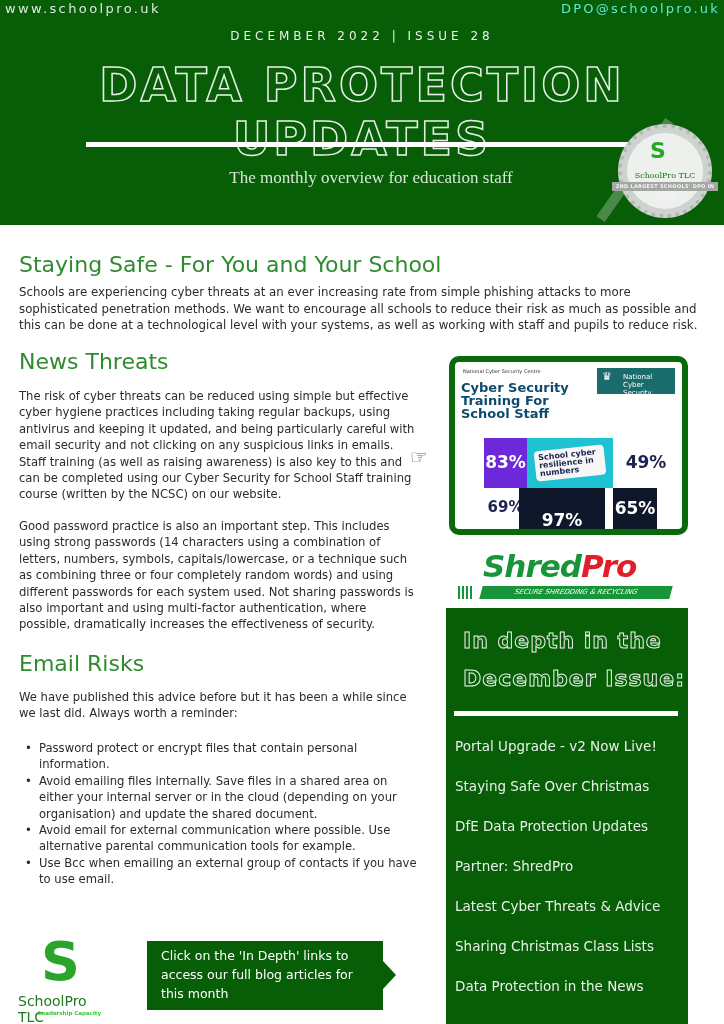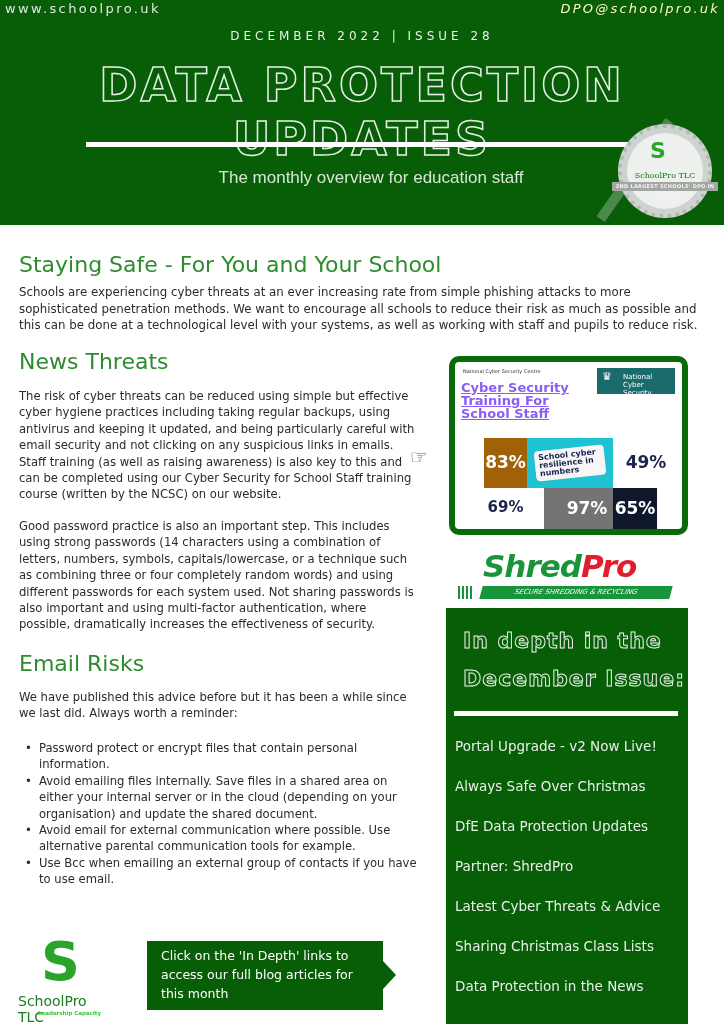--- a/index.html
+++ b/index.html
@@ -1,23 +1,23 @@
 <!DOCTYPE html>
 <html><head>
 <meta charset="utf-8">
 <style>
   * { box-sizing: border-box; margin: 0; padding: 0; }
   body { width: 724px; height: 1024px; background: #ffffff; font-family: "DejaVu Sans", sans-serif; position: relative; overflow: hidden; color: #222; }
   .header { position: absolute; left: 0; top: 0; width: 724px; height: 225px; background: #075e07; overflow: hidden; }
   .hdr-url { position: absolute; left: 5px; top: 1px; color: #dfe9df; font-size: 13px; letter-spacing: 2.4px; font-family: "DejaVu Sans", sans-serif; }
-  .hdr-email { position: absolute; right: 4px; top: 1px; color: #fef9c3; font-size: 13px; letter-spacing: 2.2px; font-style: italic; }
+  .hdr-email { position: absolute; right: 4px; top: 1px; color: #5eead4; font-size: 13px; letter-spacing: 2.2px; }
   .hdr-issue { position: absolute; left: 0; width: 724px; top: 29px; text-align: center; color: #e8f0e8; font-size: 12px; letter-spacing: 4px; }
   .hdr-title { position: absolute; left: 0; width: 724px; top: 58px; text-align: center; color: transparent; -webkit-text-stroke: 1.5px #e6efe6; font-size: 46px; font-weight: bold; letter-spacing: 3px; font-family: "DejaVu Sans", sans-serif; }
   .hdr-rule { position: absolute; left: 86px; top: 142px; width: 560px; height: 5px; background: #ffffff; }
-  .hdr-sub { position: absolute; left: 0; width: 724px; top: 168px; text-align: center; color: #d8e6d8; font-size: 17px; font-family: Liberation Sans, sans-serif; padding-left: 18px; }
+  .hdr-sub { position: absolute; left: 0; width: 724px; top: 168px; text-align: center; color: #d8e6d8; font-size: 17px; font-family: Liberation Serif, serif; padding-left: 18px; }
   .badge { position: absolute; left: 618px; top: 124px; width: 94px; height: 94px; }
   .badge-circle { position: absolute; inset: 0; border-radius: 50%; background: #cfd3cf; border: 4px dotted #b4b8b4; }
   .badge-inner { position: absolute; left: 9px; top: 9px; width: 76px; height: 76px; border-radius: 50%; background: #eef0ee; }
   .badge-logo { position: absolute; left: 32px; top: 14px; font-size: 22px; color: #27a627; font-weight: bold; }
   .badge-name { position: absolute; left: 0; width: 94px; top: 47px; text-align: center; font-family: "DejaVu Serif", serif; font-size: 8px; color: #137a13; }
   .badge-ribbon { position: absolute; left: -6px; width: 106px; top: 58px; height: 9px; background: #a4a8a4; color: #f4f4f4; font-size: 5px; text-align: center; line-height: 9px; font-weight: bold; letter-spacing: 0.3px; }
   .badge-stroke { position: absolute; left: 630px; top: 110px; width: 10px; height: 120px; background: rgba(160,190,160,0.45); transform: rotate(35deg); }
 
   .h2 { position: absolute; color: #2e8b2e; font-family: "DejaVu Sans", sans-serif; }
   .body-text { position: absolute; font-size: 11.6px; line-height: 16.4px; color: #2b2b2b; }
@@ -28,30 +28,30 @@
   .cyber-p2 { left: 19px; top: 518px; width: 400px; }
   .email-title { left: 19px; top: 651px; font-size: 22px; }
   .email-intro { left: 19px; top: 689px; width: 400px; }
   .email-list { position: absolute; left: 19px; top: 740px; width: 400px; font-size: 11.6px; line-height: 16.4px; color: #2b2b2b; list-style: none; }
   .email-list li { position: relative; padding-left: 20px; }
   .email-list li::before { content: "•"; position: absolute; left: 6px; top: 0; }
   .pointer { position: absolute; left: 410px; top: 445px; font-size: 20px; color: #555; }
 
   .infographic { position: absolute; left: 449px; top: 356px; width: 239px; height: 179px; border: 6px solid #0a6a0a; border-radius: 10px; background: #fff; overflow: hidden; }
   .ig-small-logo { position: absolute; left: 8px; top: 6px; font-size: 5px; color: #333; }
-  .ig-title { position: absolute; left: 6px; top: 19px; width: 110px; font-size: 13px; line-height: 13px; font-weight: bold; color: #8b5cf6; text-decoration: underline; }
+  .ig-title { position: absolute; left: 6px; top: 19px; width: 110px; font-size: 13px; line-height: 13px; font-weight: bold; color: #0c4a6e; }
   .ig-ncsc { position: absolute; left: 142px; top: 6px; width: 78px; height: 26px; background: #1a6b6b; color: #fff; font-size: 7px; line-height: 8px; padding: 5px 4px 0 26px; }
   .ig-ncsc-crest { position: absolute; left: 5px; top: 5px; font-size: 11px; }
   .ig-cell { position: absolute; color: #fff; font-weight: bold; text-align: center; }
-  .ig-c83 { left: 29px; top: 76px; width: 43px; height: 50px; background: #a16207; font-size: 17px; padding-top: 14px; }
+  .ig-c83 { left: 29px; top: 76px; width: 43px; height: 50px; background: #6d28d9; font-size: 17px; padding-top: 14px; }
   .ig-cyan { left: 72px; top: 76px; width: 86px; height: 50px; background: #1fc2d2; }
   .ig-brush { position: absolute; left: 8px; top: 10px; width: 70px; height: 30px; background: #f6f6f6; transform: rotate(-6deg); border-radius: 4px; color: #1c2350; font-size: 8px; line-height: 8px; text-align: left; padding: 3px 4px; }
   .ig-c49 { left: 158px; top: 76px; width: 66px; height: 50px; color: #1c2350; font-size: 17px; padding-top: 14px; }
   .ig-c69 { left: 29px; top: 126px; width: 43px; height: 44px; color: #1c2350; font-size: 15px; padding-top: 10px; }
-  .ig-c97 { left: 89px; top: 126px; width: 86px; height: 44px; background: #737373; font-size: 17px; padding-top: 10px; }
+  .ig-c97 { left: 64px; top: 126px; width: 86px; height: 44px; background: #0f172a; font-size: 17px; padding-top: 22px; }
   .ig-c65 { left: 158px; top: 126px; width: 44px; height: 44px; background: #0f172a; font-size: 17px; padding-top: 10px; }
 
   .shred { position: absolute; left: 458px; top: 548px; width: 230px; height: 56px; }
   .shred-word { position: absolute; left: 25px; top: 0; font-size: 31px; font-weight: bold; font-style: italic; letter-spacing: -1px; font-family: "DejaVu Sans", sans-serif; }
   .shred-green { color: #18943a; }
   .shred-red { color: #e01f2a; }
   .shred-bar { position: absolute; left: 23px; top: 38px; width: 190px; height: 13px; background: #18943a; transform: skewX(-15deg); color: #fff; font-size: 7px; font-style: italic; text-align: center; line-height: 13px; }
   .shred-stripes { position: absolute; left: 0; top: 38px; width: 14px; height: 13px; background: repeating-linear-gradient(90deg, #18943a 0 2px, transparent 2px 4px); }
 
   .indepth { position: absolute; left: 446px; top: 608px; width: 242px; height: 416px; background: #075e07; }
@@ -126,21 +126,21 @@
     <span class="shred-green">Shred</span><span class="shred-red">Pro</span>
   </div>
   <div class="shred-stripes"></div>
   <div class="shred-bar">SECURE SHREDDING &amp; RECYCLING</div>
 </div>
 
 <div class="indepth">
   <div class="indepth-title">In depth in the December Issue:</div>
   <div class="indepth-rule"></div>
   <a class="indepth-item" style="top:130px">Portal Upgrade - v2 Now Live!</a>
-  <a class="indepth-item" style="top:170px">Always Safe Over Christmas</a>
+  <a class="indepth-item" style="top:170px">Staying Safe Over Christmas</a>
   <a class="indepth-item" style="top:210px">DfE Data Protection Updates</a>
   <a class="indepth-item" style="top:250px">Partner: ShredPro</a>
   <a class="indepth-item" style="top:290px">Latest Cyber Threats &amp; Advice</a>
   <a class="indepth-item" style="top:330px">Sharing Christmas Class Lists</a>
   <a class="indepth-item" style="top:370px">Data Protection in the News</a>
 </div>
 
 <div class="footer-logo">
   <span class="fl-s">S</span>
   <span class="fl-name">SchoolPro TLC</span>

